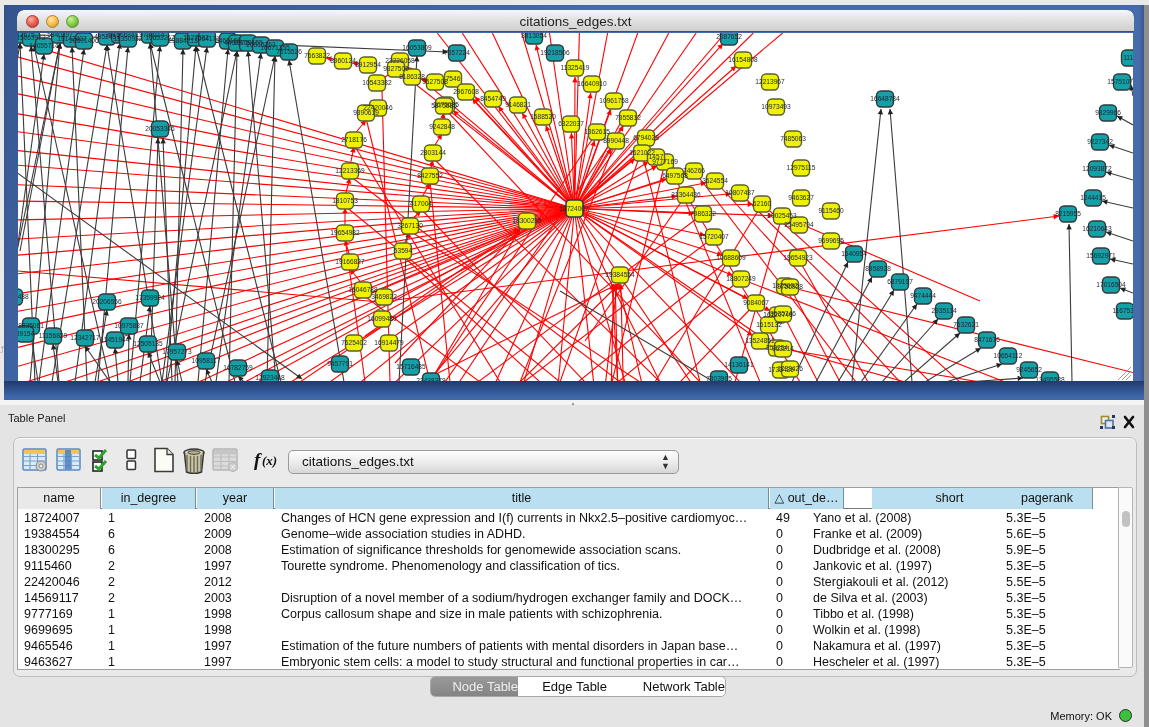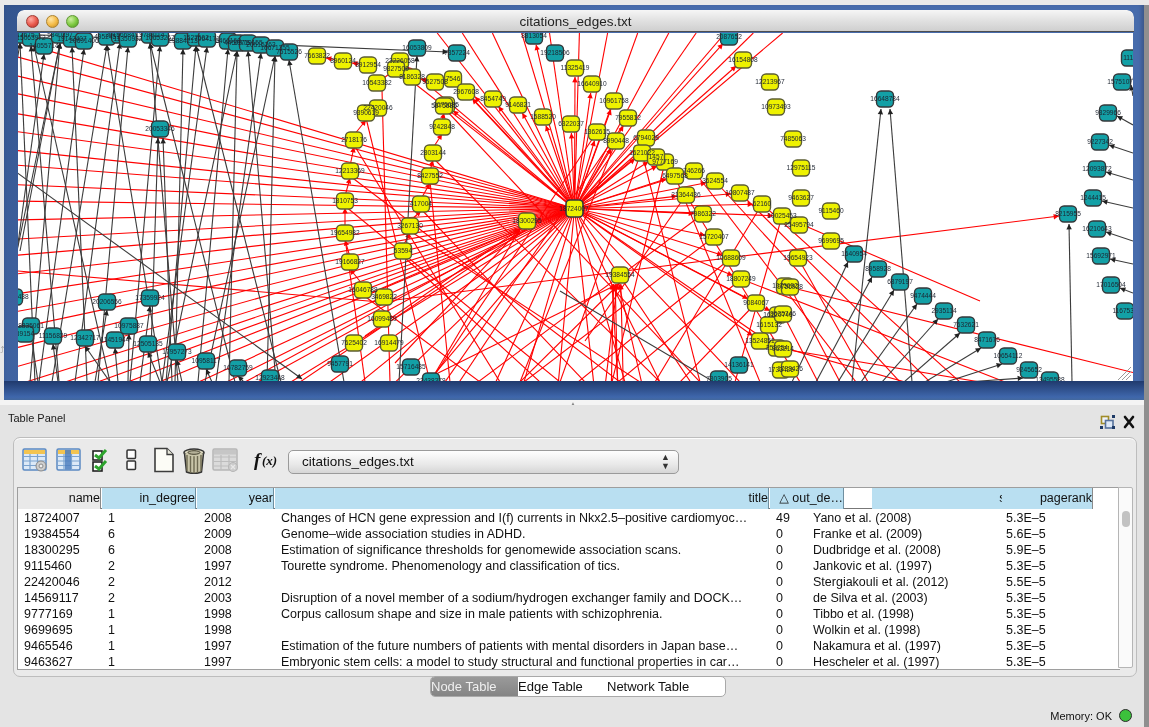--- a/index.html
+++ b/index.html
@@ -24,33 +24,33 @@
 #tp-box{position:absolute;left:13px;top:32px;width:1124px;height:240px;background:#eaeaea;border:1px solid #bdbdbd;border-radius:7px;box-shadow:inset 0 1px 0 #fdfdfd}
 
 #tbar{position:absolute;left:8px;top:9px;height:28px}
 .ticon{position:absolute;top:0}
 
 #combo{position:absolute;left:274px;top:12px;width:391px;height:24px;background:linear-gradient(#fefefe,#e9e9e9 60%,#d6d6d6);border:1px solid #9a9a9a;border-radius:5px;font-size:13.5px;color:#111;line-height:22px;padding-left:13px}
 #combo .ar{position:absolute;right:8px;top:2px;font-size:9px;color:#333;line-height:9px;text-align:center}
 
 #tbl{position:absolute;left:3px;top:49px;width:1103px;height:183px;background:#fff;border:1px solid #9e9e9e;border-right:none;font-size:12.5px}
 #thead{position:absolute;left:0;top:0;width:1075px;height:21px;border-bottom:1px solid #777}
-#thead .th{position:absolute;top:0;height:21px;background:#b9dff1;border-right:1px solid #6f8fa0;text-align:right;line-height:21px;color:#111}
+#thead .th{position:absolute;top:0;height:21px;background:#b9dff1;border-right:1px solid #6f8fa0;text-align:center;line-height:21px;color:#111}
 #tbody{position:absolute;left:0;top:22px;width:100%}
 .tr{position:relative;height:16px;line-height:16px;white-space:nowrap;color:#111}
 .tr div{position:absolute;top:0;overflow:hidden}
 .c0{left:6px;width:80px}.c1{left:90px;width:90px}.c2{left:186px;width:74px}
 .c3{left:263px;width:488px}.c4{left:758px;width:70px}.c5{left:795px;width:157px;text-align:left}
 .c6{left:988px;width:92px}
 
 #sbar{position:absolute;left:1104px;top:49px;width:15px;height:181px;background:#fafafa;border:1px solid #b5b5b5;border-radius:0 2px 2px 0}
 #sbar .thumb{position:absolute;left:2.5px;top:23px;width:8px;height:16px;background:#c2c2c2;border-radius:5px}
 
 #tabs{position:absolute;left:416px;top:238px;width:296px;height:21px;border:1px solid #a9a9a9;border-radius:5px;background:#fff;display:flex;font-size:13px;overflow:hidden}
-#tabs .seg{flex:0 0 auto;text-align:left;line-height:20px;color:#111}
+#tabs .seg{flex:0 0 auto;text-align:right;line-height:20px;color:#111}
 #tabs .sel{background:linear-gradient(#9a9a9a,#848484);color:#efefef}
 #tabs .sep{width:1px;background:#b5b5b5}
 #memory{position:absolute;right:32px;top:305px;font-size:11px;color:#111}
 #memdot{position:absolute;right:12px;top:304px;width:13px;height:13px;border-radius:50%;background:#3cc13c;border:1.5px solid #2c2c2c}
 
 #handle{left:569px;top:400px;position:absolute;color:#888;font-size:8px}
 #lefttab{left:0px;top:345px;position:absolute;color:#999;font-size:9px}
 </style></head>
 <body>
 <div id="stage">

